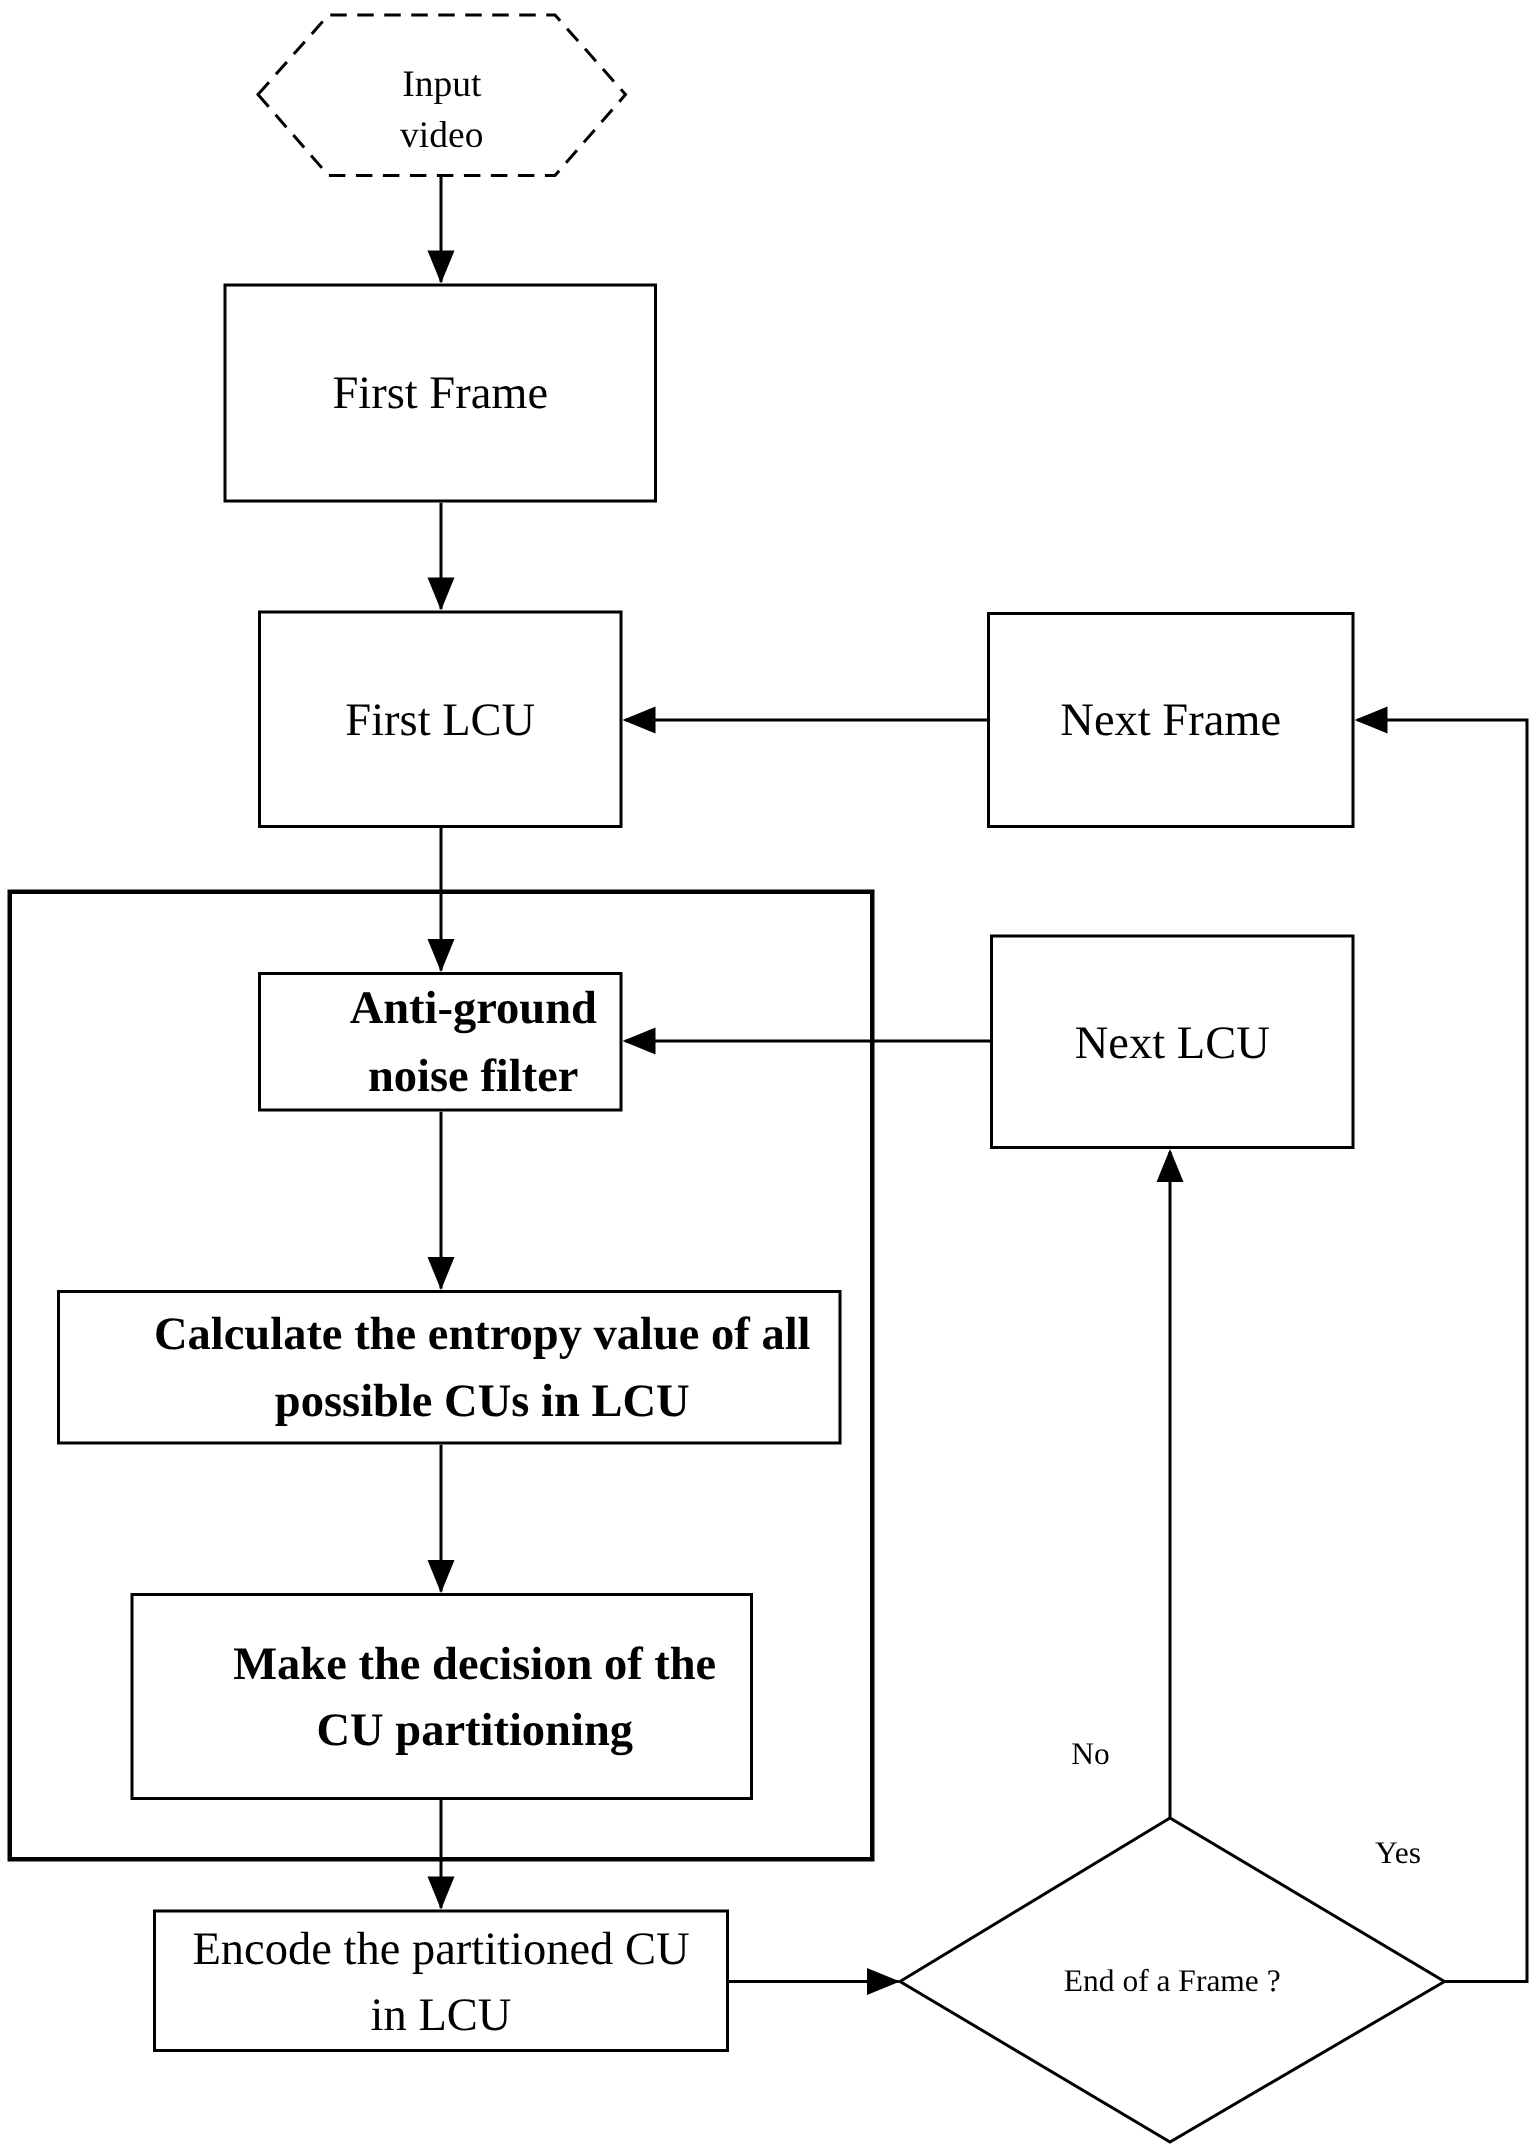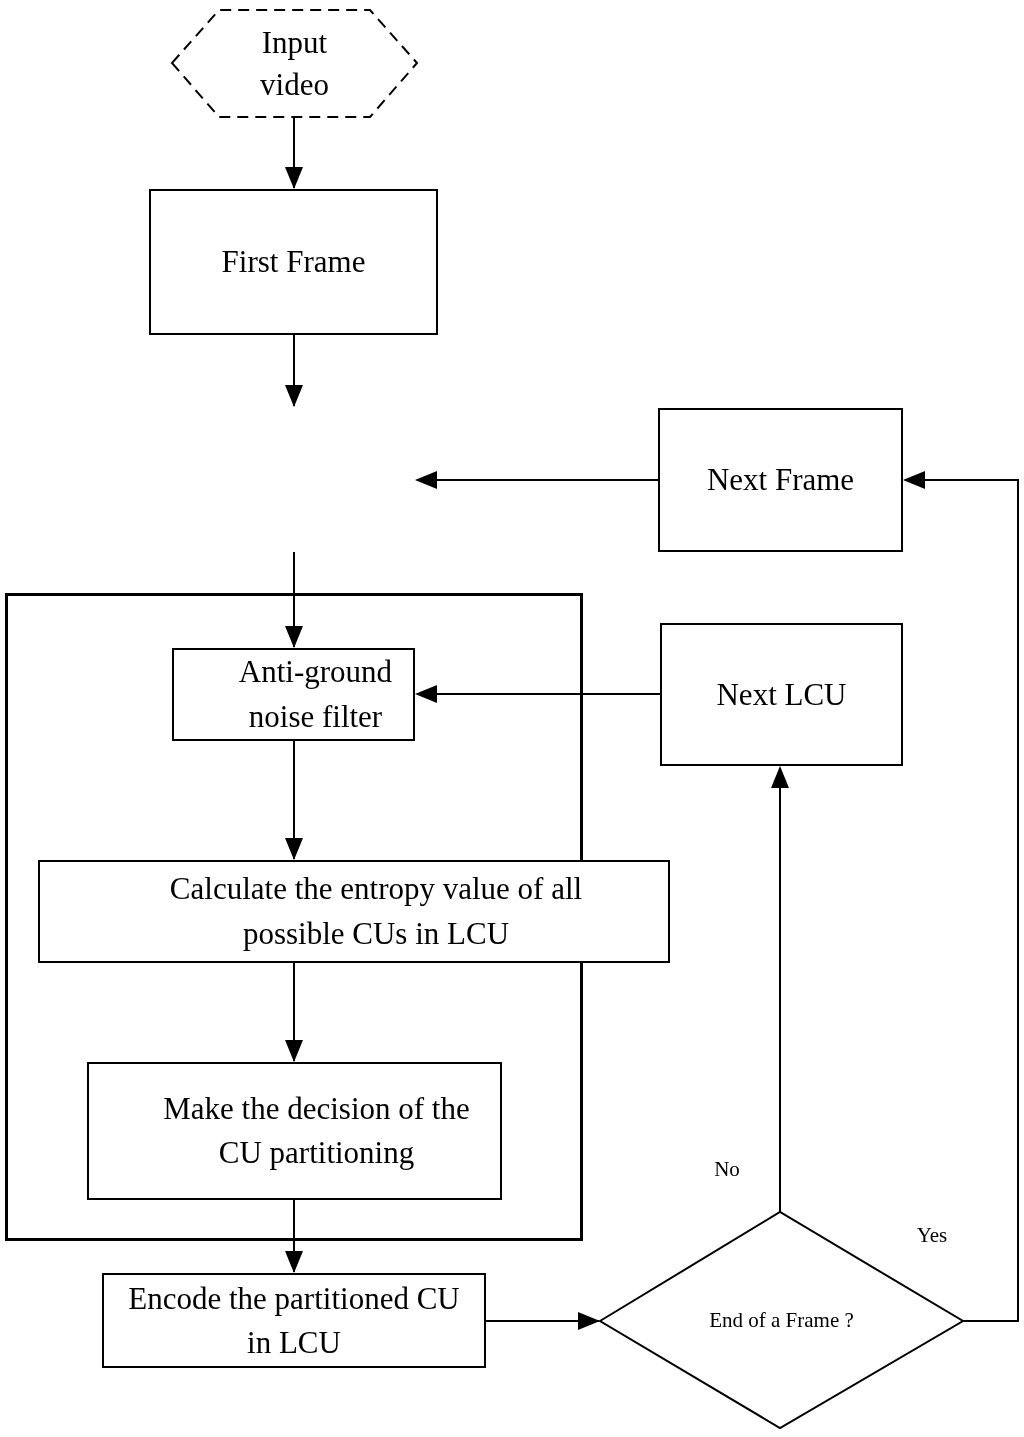--- a/index.html
+++ b/index.html
@@ -38,21 +38,21 @@
     background: #ffffff;
     display: flex;
     align-items: center;
     justify-content: center;
     text-align: center;
     font-size: 31px;
     line-height: 1.4;
     white-space: pre-line;
     z-index: 2;
   }
-  .bold { font-weight: normal; line-height: 1.42; padding-left: 44px; }
+  .bold { font-weight: bold; line-height: 1.42; padding-left: 44px; }
   .floating-label {
     position: absolute;
     display: flex;
     align-items: center;
     justify-content: center;
     text-align: center;
     font-size: 21px;
     line-height: 1.35;
     white-space: pre-line;
     background: transparent;
@@ -128,30 +128,31 @@
       <path class="wire" d="M963,1321 H1018 V480 H905"></path>
       <polygon class="head" points="903,480 925,471 925,489"></polygon>
     </g>
 
     <g>
       <line x1="658" y1="480" x2="417" y2="480"></line>
       <polygon class="head" points="415,480 437,471 437,489"></polygon>
     </g>
   </svg>
 
-  <div class="floating-label" style="left:172px; top:10px; width:245px; height:107px; font-size:31px;">Input
+  <div class="floating-label" style="left:172px; top:20px; width:245px; height:107px; font-size:25px;">Input
 video</div>
 
   <div class="node" style="left:149px; top:189px; width:289px; height:146px;text-align:center;">First Frame</div>
 
+  <div class="node" style="left:172px; top:407px; width:243px; height:145px;">First LCU</div>
 
   <div class="node bold" style="left:172px; top:648px; width:243px; height:93px;">Anti-ground
 noise filter</div>
 
-  <div class="node bold" style="left:38px; top:860px; width:632px; height:103px;">Calculate the entropy value of all
+  <div class="node bold" style="left:38px; top:860px; width:523px; height:103px;">Calculate the entropy value of all
 possible CUs in LCU</div>
 
   <div class="node bold" style="left:87px; top:1062px; width:415px; height:138px;">Make the decision of the
 CU partitioning</div>
 
   <div class="node" style="left:658px; top:408px; width:245px; height:144px;">Next Frame</div>
 
   <div class="node" style="left:102px; top:1273px; width:384px; height:95px;">Encode the partitioned CU
 in LCU</div>
 

